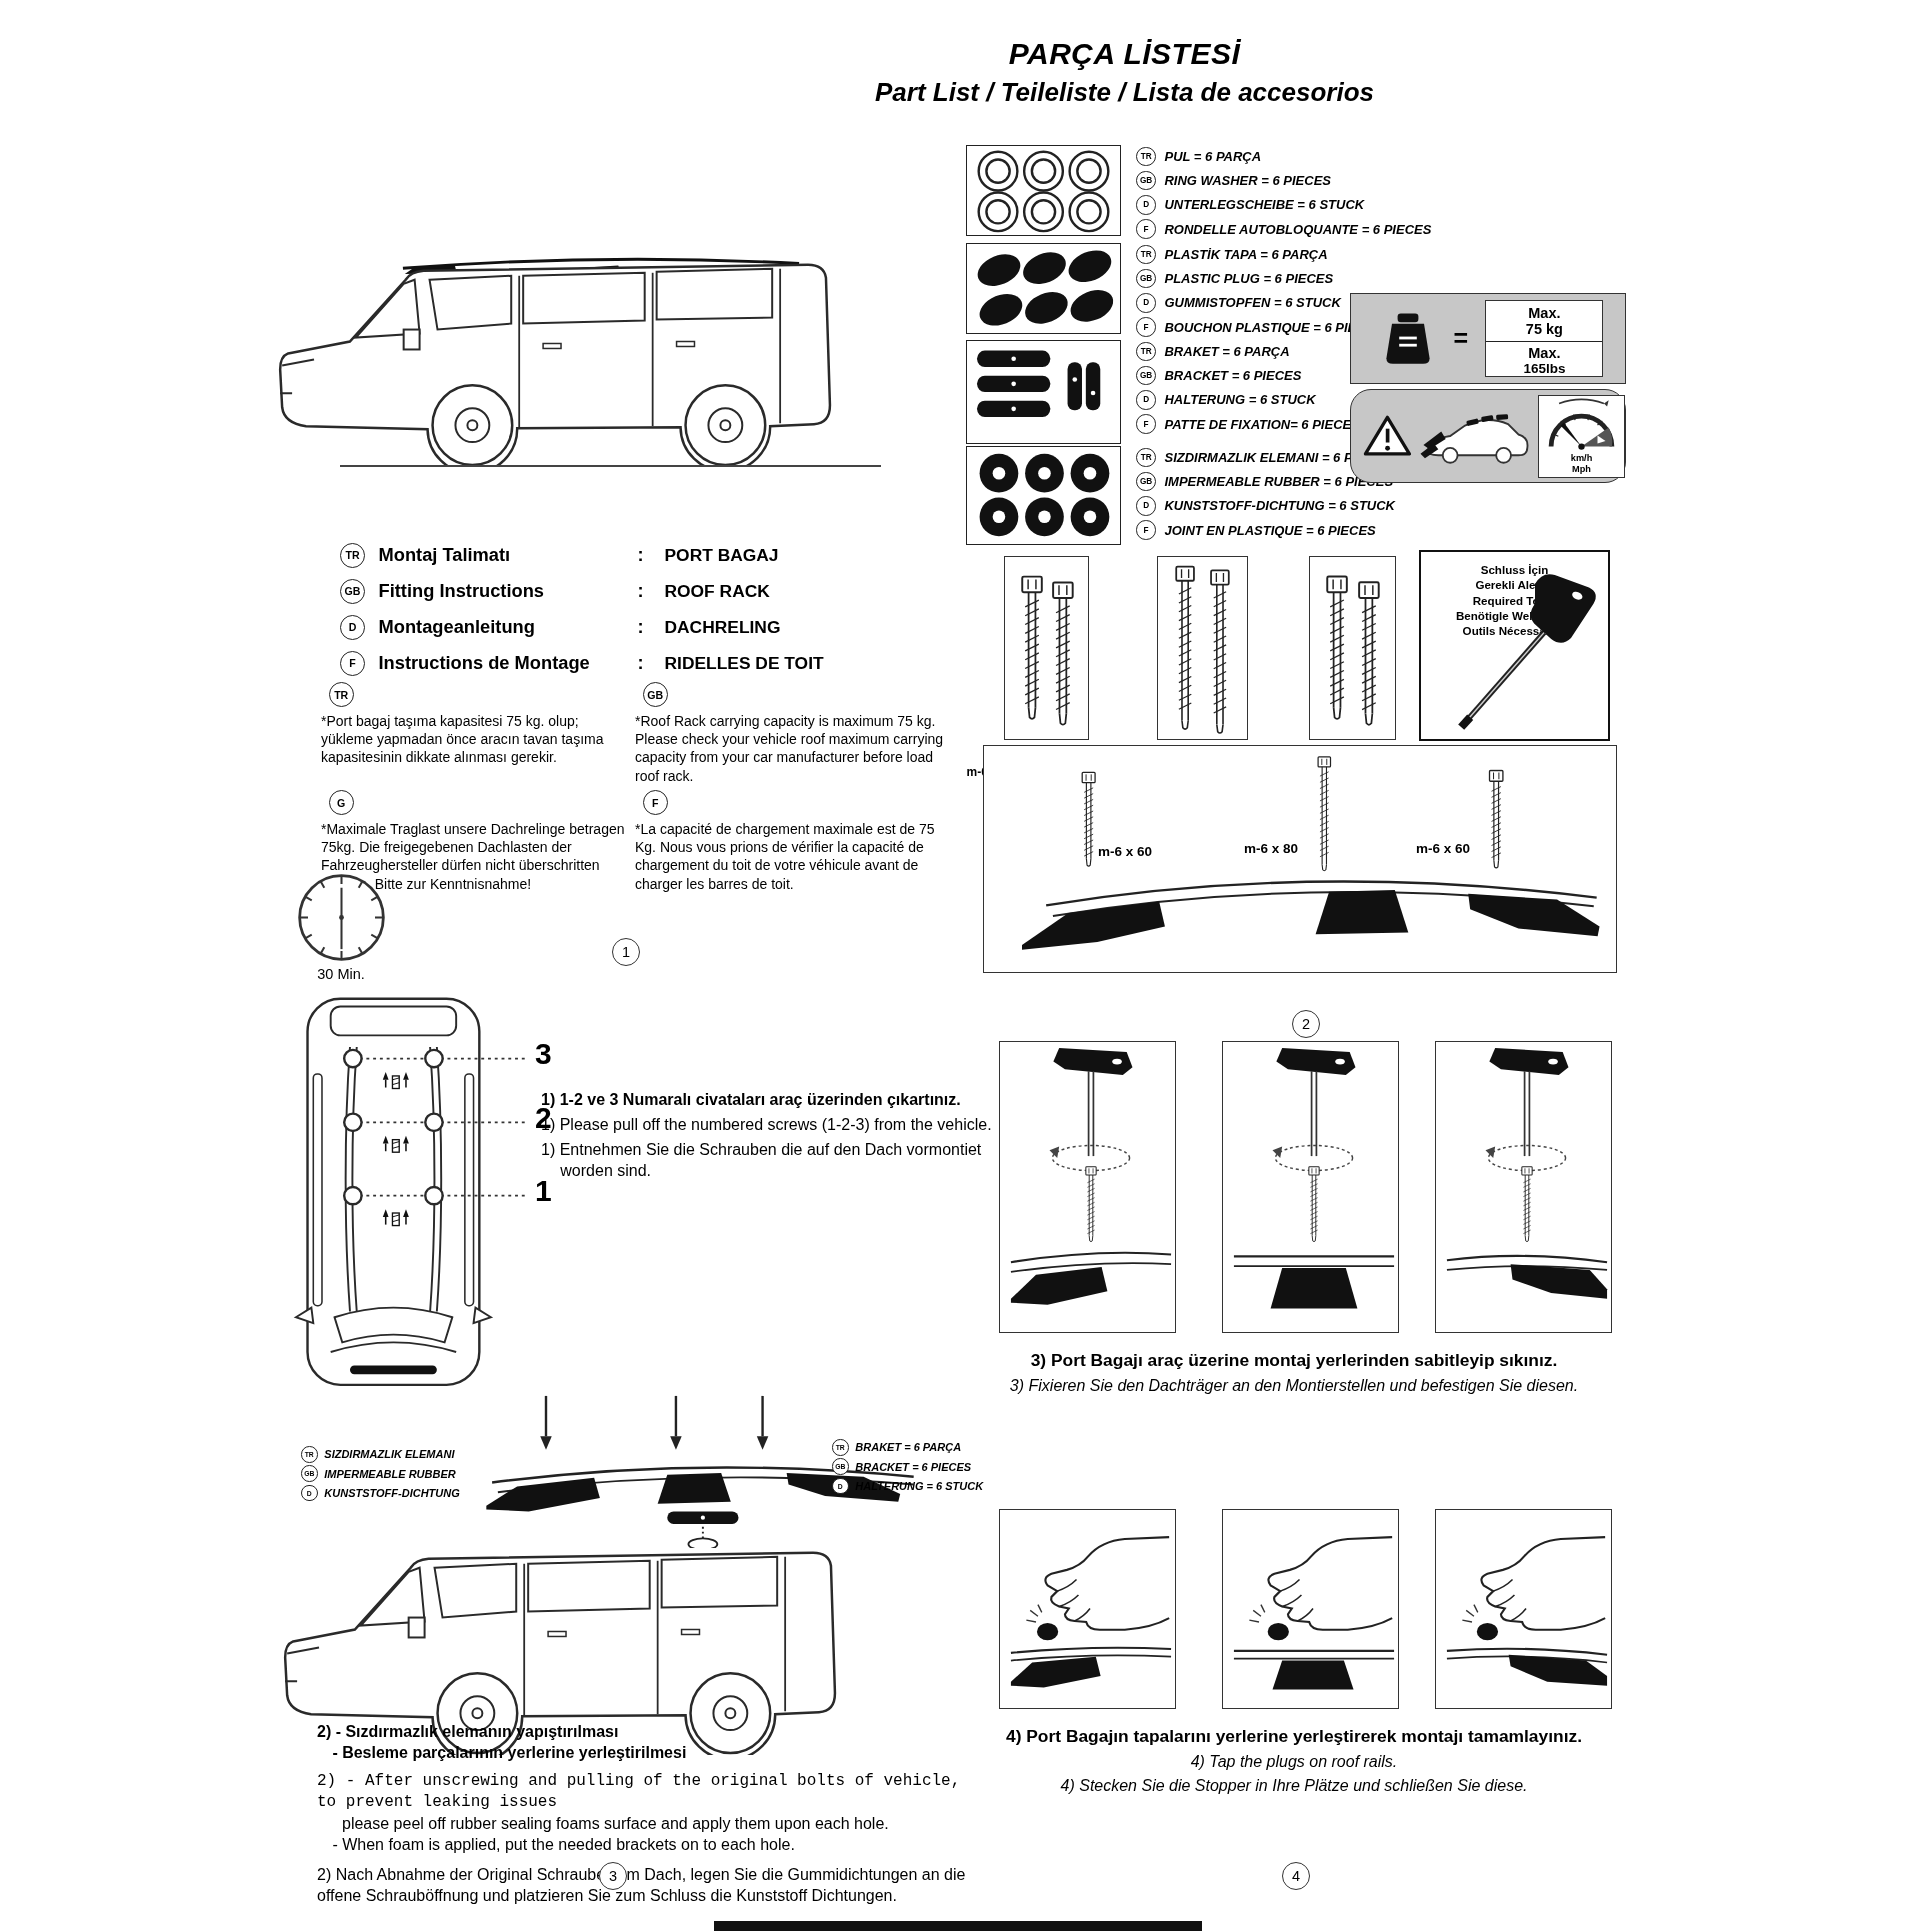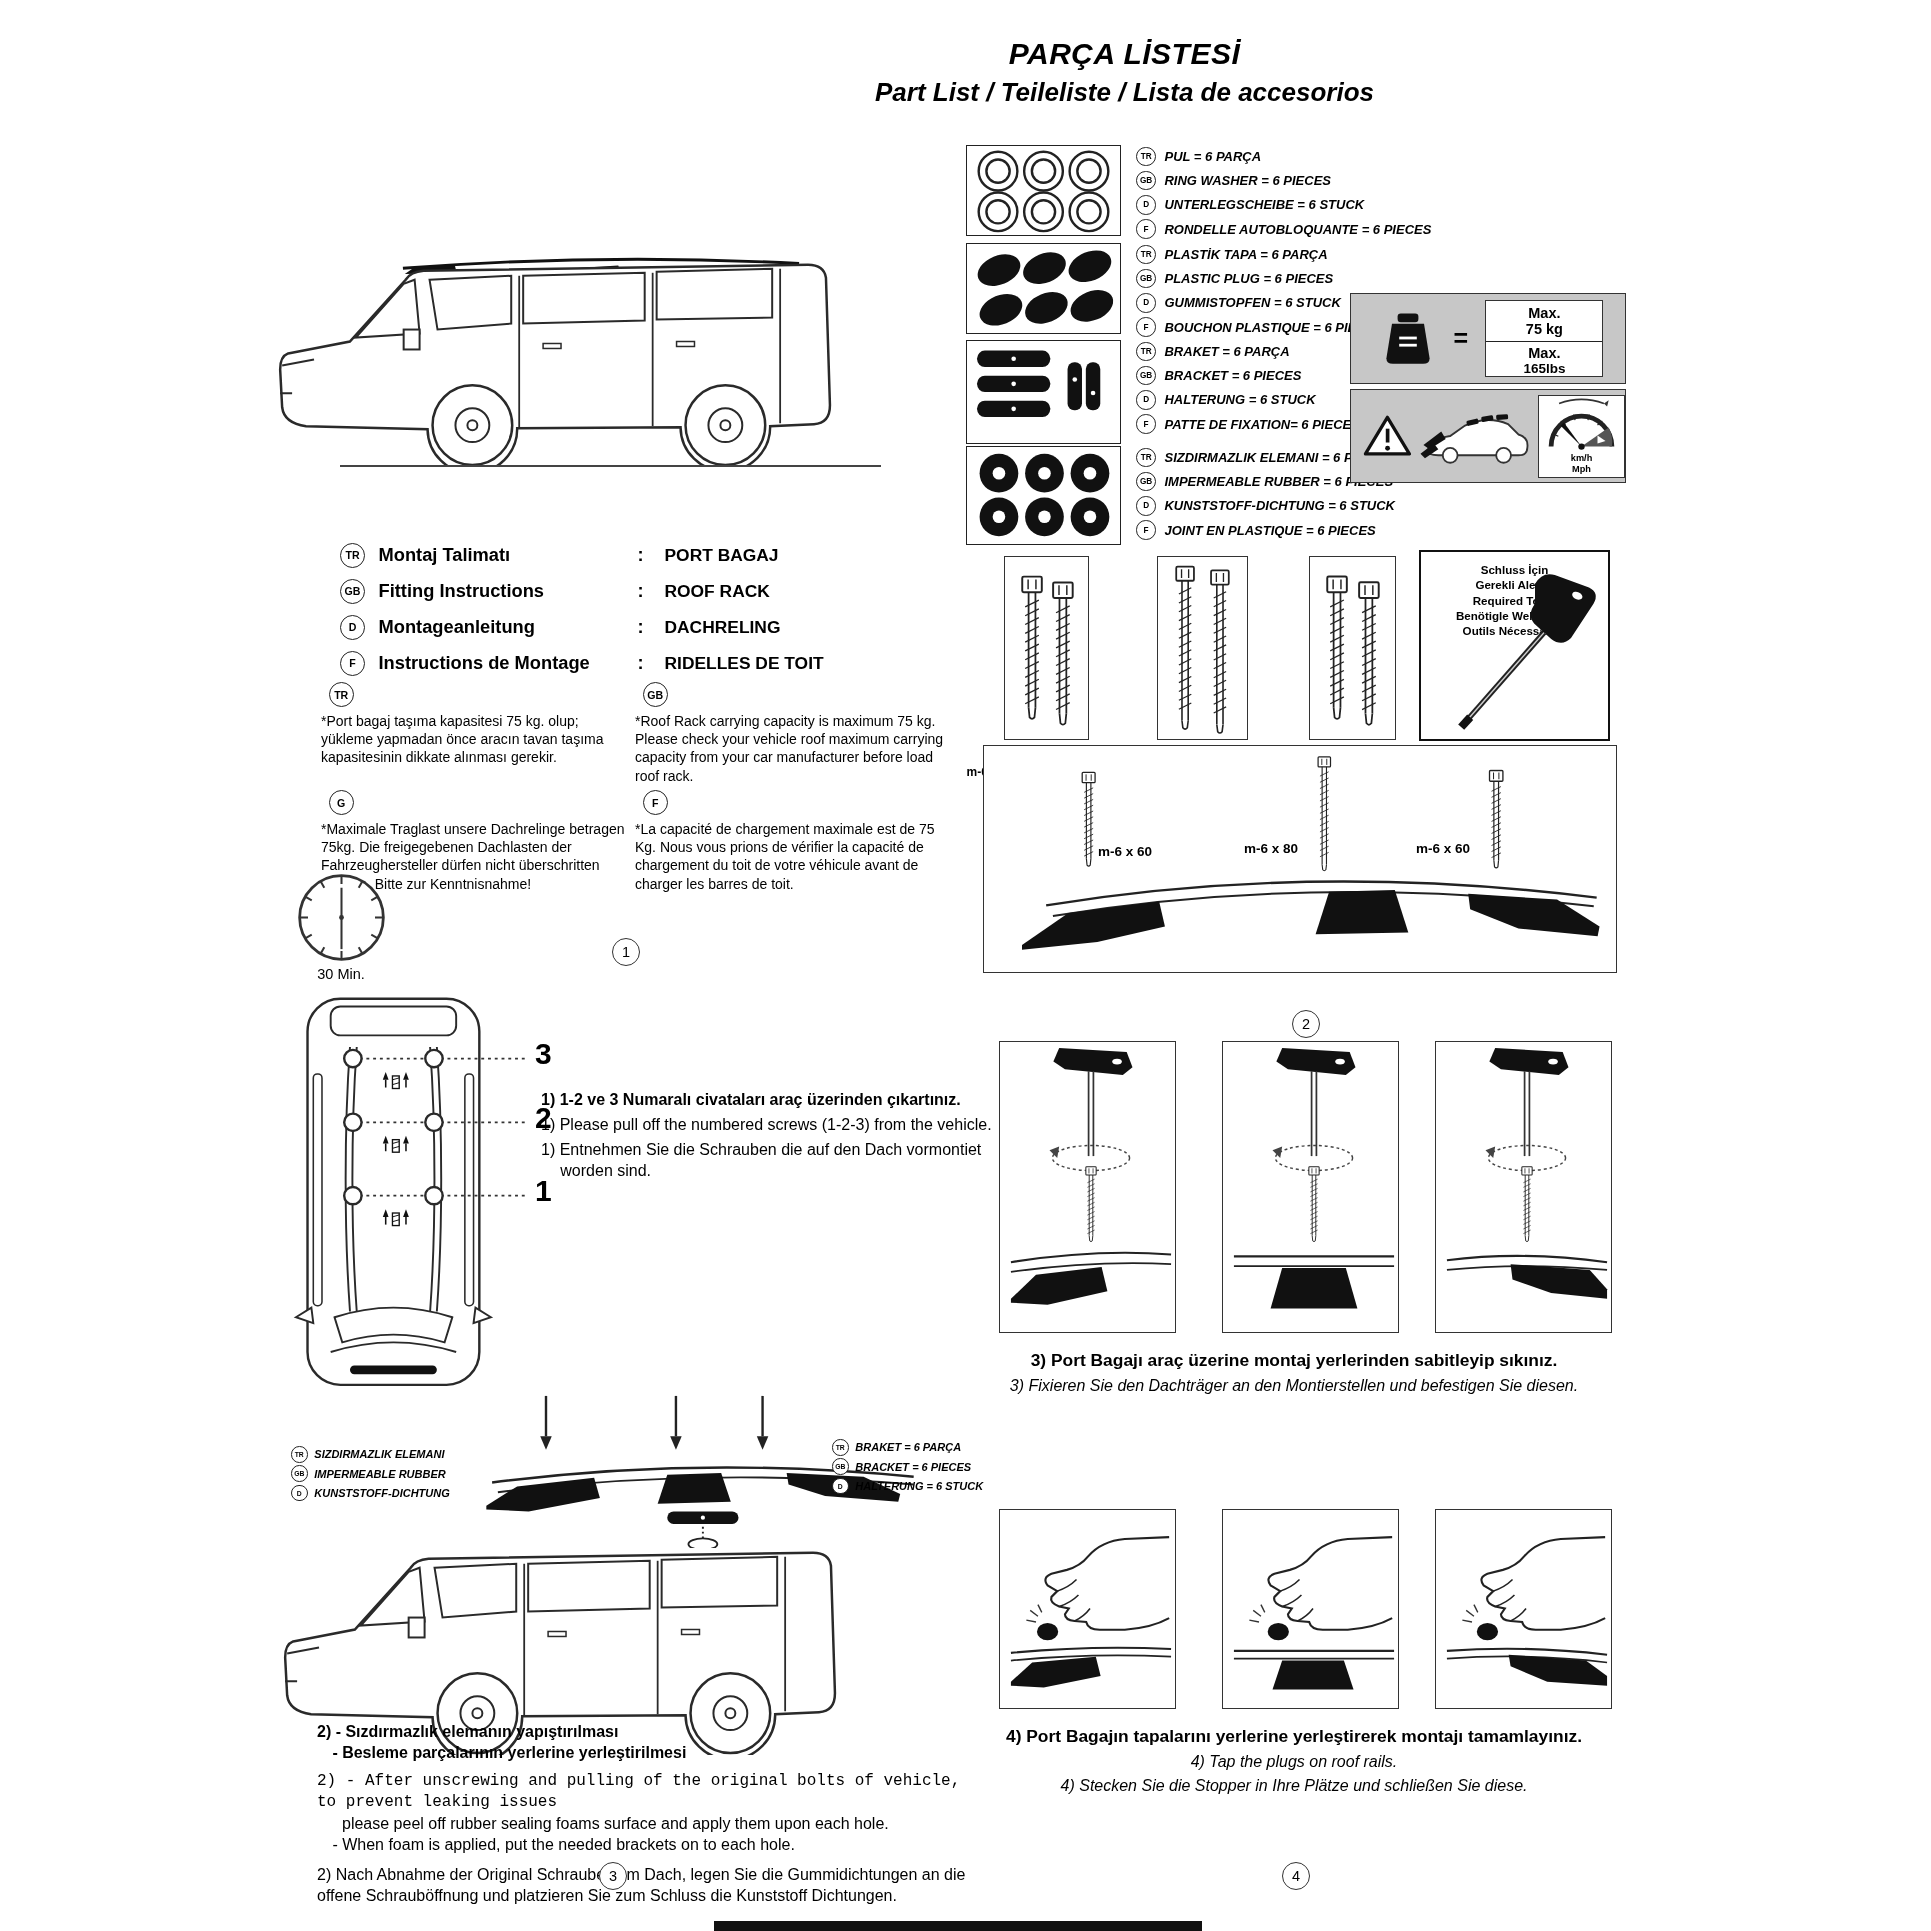--- a/index.html
+++ b/index.html
@@ -298,21 +298,21 @@
     </svg>
     <span class="eq">=</span>
     <div class="limitbox" style="width:116px;">
       <div class="l1">Max.</div>
       <div class="l2">75 kg</div>
       <div class="l3">Max.</div>
       <div class="l4">165lbs</div>
     </div>
   </div>
 
-  <div class="abs graybox" style="left:1350px;top:389px;width:276px;height:94px;gap:7.7px;padding-left:11.6px;box-sizing:border-box;">
+  <div class="abs graybox" style="left:1350px;top:389px;width:276px;height:94px;gap:7.7px;padding-left:11.6px;box-sizing:border-box;border-radius:21px;">
     <svg width="50" height="46" viewBox="0 0 60 54">
       <path d="M 30 4 L 57 49 L 3 49 Z" fill="#fff" stroke="#111" stroke-width="4" stroke-linejoin="round"></path>
       <rect x="28" y="18" width="4.5" height="17" fill="#111"></rect>
       <circle cx="30.2" cy="42" r="3" fill="#111"></circle>
     </svg>
     <svg width="114" height="70" viewBox="0 0 150 92">
       <path d="M 12 66 Q 16 50 42 46 L 62 32 Q 92 18 120 30 L 134 44 Q 148 48 146 62 Q 146 72 134 72 L 26 72 Q 12 72 12 66 Z" fill="#fff" stroke="#333" stroke-width="2.5"></path>
       <circle cx="42" cy="72" r="10" fill="#fff" stroke="#333" stroke-width="2.5"></circle>
       <circle cx="114" cy="72" r="10" fill="#fff" stroke="#333" stroke-width="2.5"></circle>
       <g fill="#111">
@@ -568,21 +568,21 @@
       <path d="M 20 102 Q 230 76 452 94" fill="none" stroke="#222" stroke-width="2"></path>
       <path d="M 8 116 L 40 96 L 120 87 L 126 108 L 52 122 L 8 120 Z" fill="#111"></path>
       <path d="M 196 84 L 252 82 L 262 112 L 186 114 Z" fill="#111"></path>
       <path d="M 320 82 L 400 86 L 438 104 L 436 112 L 360 106 L 322 94 Z" fill="#111"></path>
       <rect x="196" y="122" width="74" height="13" rx="6.5" fill="#111"></rect>
       <circle cx="233" cy="128.5" r="2.2" fill="#fff"></circle>
       <line x1="233" y1="138" x2="233" y2="154" stroke="#222" stroke-width="2" stroke-dasharray="2 3"></line>
       <ellipse cx="233" cy="156" rx="15" ry="6" fill="#fff" stroke="#222" stroke-width="2"></ellipse>
     </svg>
   </div>
-  <div class="abs" style="left:291px;top:1446px;">
+  <div class="abs" style="left:301px;top:1446px;">
     <div class="minilabel">
         <span class="badge xs">TR</span>
         <span class="txt">SIZDIRMAZLIK ELEMANI</span>
       </div>
     <div class="minilabel">
         <span class="badge xs">GB</span>
         <span class="txt">IMPERMEABLE RUBBER</span>
       </div>
     <div class="minilabel">
         <span class="badge xs">D</span>

